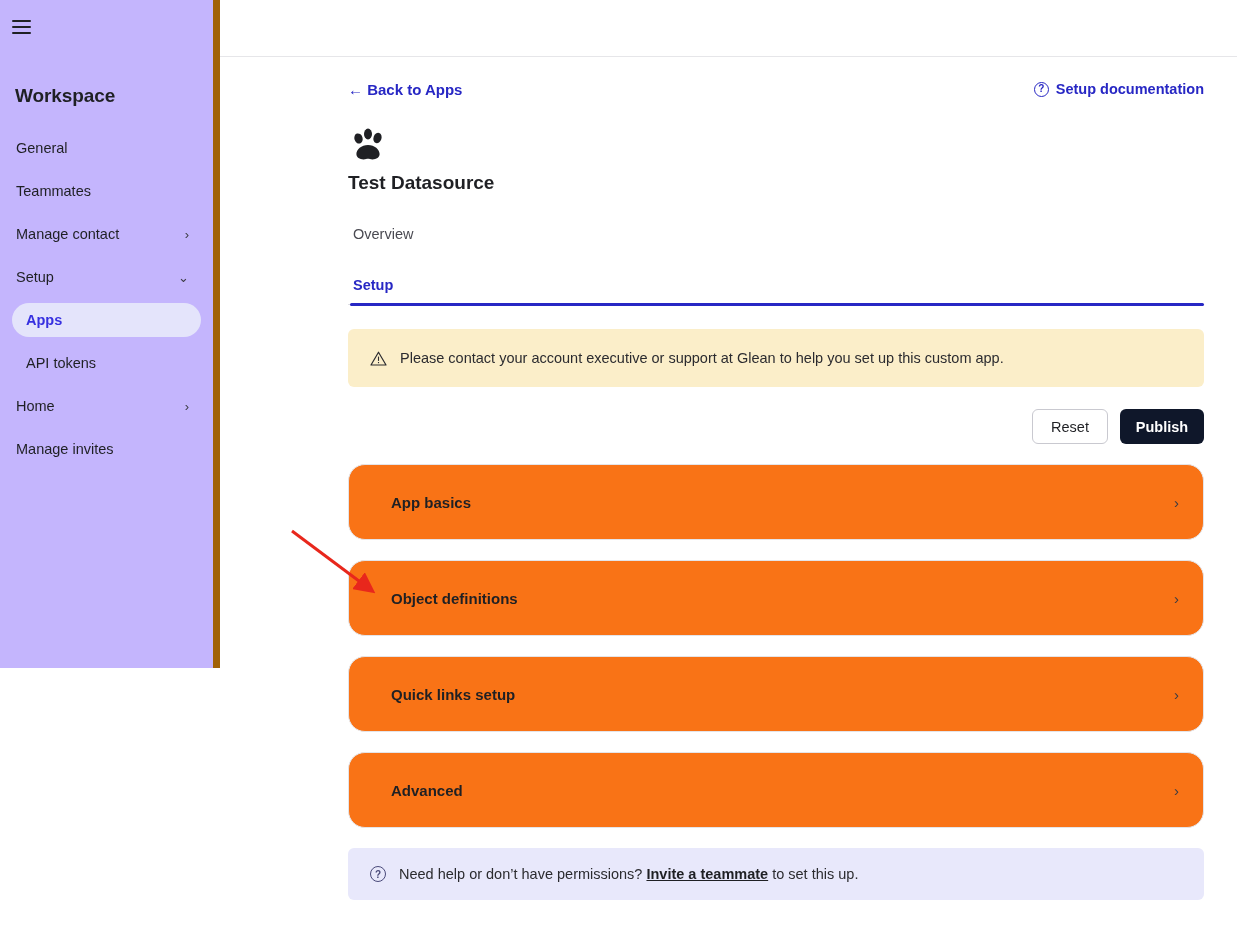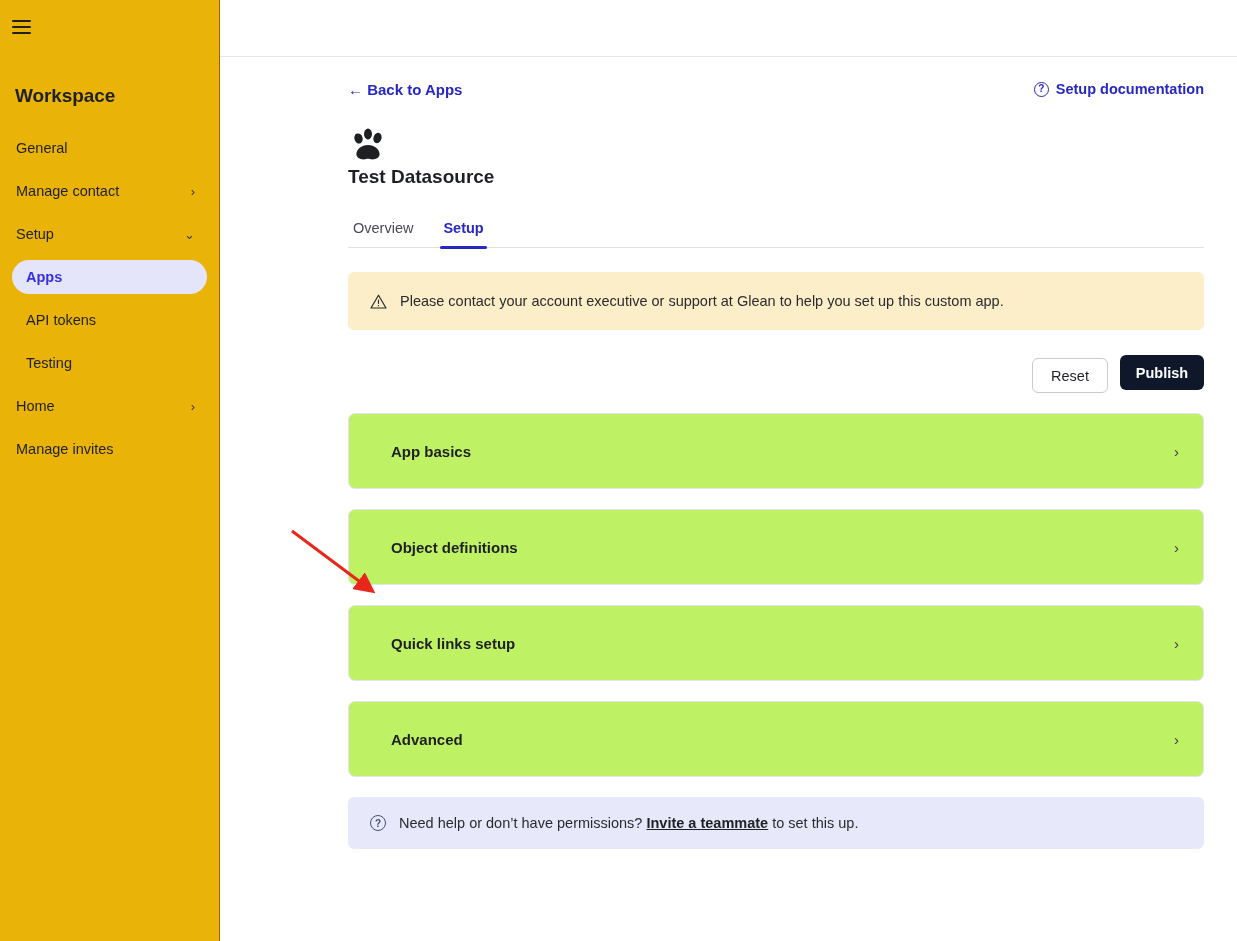--- a/index.html
+++ b/index.html
@@ -14,23 +14,23 @@
   .app {
     position: relative;
     width: 1237px;
     height: 941px;
     display: flex;
   }
 
   
   .sidebar {
     width: 220px;
-    height: 941px;
-    background: #eab308;
-    border-right: 1px solid #a16207;
+    height: 668px;
+    background: #c4b5fd;
+    border-right: 7px solid #a16207;
     flex: 0 0 220px;
     position: relative;
   }
   .hamburger {
     position: absolute;
     top: 16px; left: 12px;
     width: 24px; height: 22px;
     display: flex; flex-direction: column; justify-content: center; gap: 4px;
     cursor: pointer;
   }
@@ -153,31 +153,33 @@
     flex: 0 0 auto;
   }
 
   .app-logo {
     margin-top: 26px;
     height: 40px;
     width: 46px;
     position: relative;
   }
   .app-title {
+    margin-top: 6px;
     font-size: 19px;
     font-weight: bold;
     color: #1f2024;
   }
 
   .tabs {
     margin-top: 32px;
     border-bottom: 1px solid #e0e0e4;
     display: flex;
     gap: 24px;
     padding-left: 2px;
+    flex-direction: column;
   }
   .tab {
     font-size: 14.5px;
     color: #4a4a52;
     padding: 0 3px 11px 3px;
     cursor: pointer;
     position: relative;
   }
   .tab.active {
     color: #2727c4;
@@ -220,41 +222,40 @@
   .btn-reset {
     height: 35px;
     min-width: 76px;
     border: 1px solid #c9c9d0;
     background: #fff;
     border-radius: 6px;
     font-size: 14.5px;
     color: #1f2024;
     cursor: pointer;
     font-family: "Liberation Sans", sans-serif;
-    margin-top: 6px;
   }
   .btn-publish {
     height: 35px;
     min-width: 84px;
     border: none;
     background: #0f172a;
     color: #fff;
     border-radius: 6px;
     font-size: 14.5px;
     font-weight: bold;
     cursor: pointer;
     font-family: "Liberation Sans", sans-serif;
   }
 
   .card {
     margin-top: 20px;
     height: 76px;
     border: 1px solid #e4e4e8;
-    border-radius: 7px;
-    background: #bef264;
+    border-radius: 17px;
+    background: #f97316;
     display: flex;
     align-items: center;
     justify-content: space-between;
     padding: 0 24px 0 42px;
     cursor: pointer;
   }
   .card-title {
     font-size: 15px;
     color: #1f2024;
     font-weight: bold;
@@ -318,20 +319,23 @@
     </div>
 
     <div class="ws-title">Workspace</div>
 
     <nav class="nav">
 
       <div class="nav-item">
         <span>General</span>
       </div>
 
+      <div class="nav-item">
+        <span>Teammates</span>
+      </div>
 
       <div class="nav-item">
         <span>Manage contact</span>
         <span class="chev">›</span>
       </div>
 
       <div class="nav-item">
         <span>Setup</span>
         <span class="chev">⌄</span>
       </div>
@@ -339,23 +343,20 @@
 
       <div class="nav-sub active">
         <span>Apps</span>
       </div>
 
 
       <div class="nav-sub">
         <span>API tokens</span>
       </div>
 
-      <div class="nav-sub">
-        <span>Testing</span>
-      </div>
 
       <div class="nav-item">
         <span>Home</span>
         <span class="chev">›</span>
       </div>
 
       <div class="nav-item">
         <span>Manage invites</span>
       </div>
 

